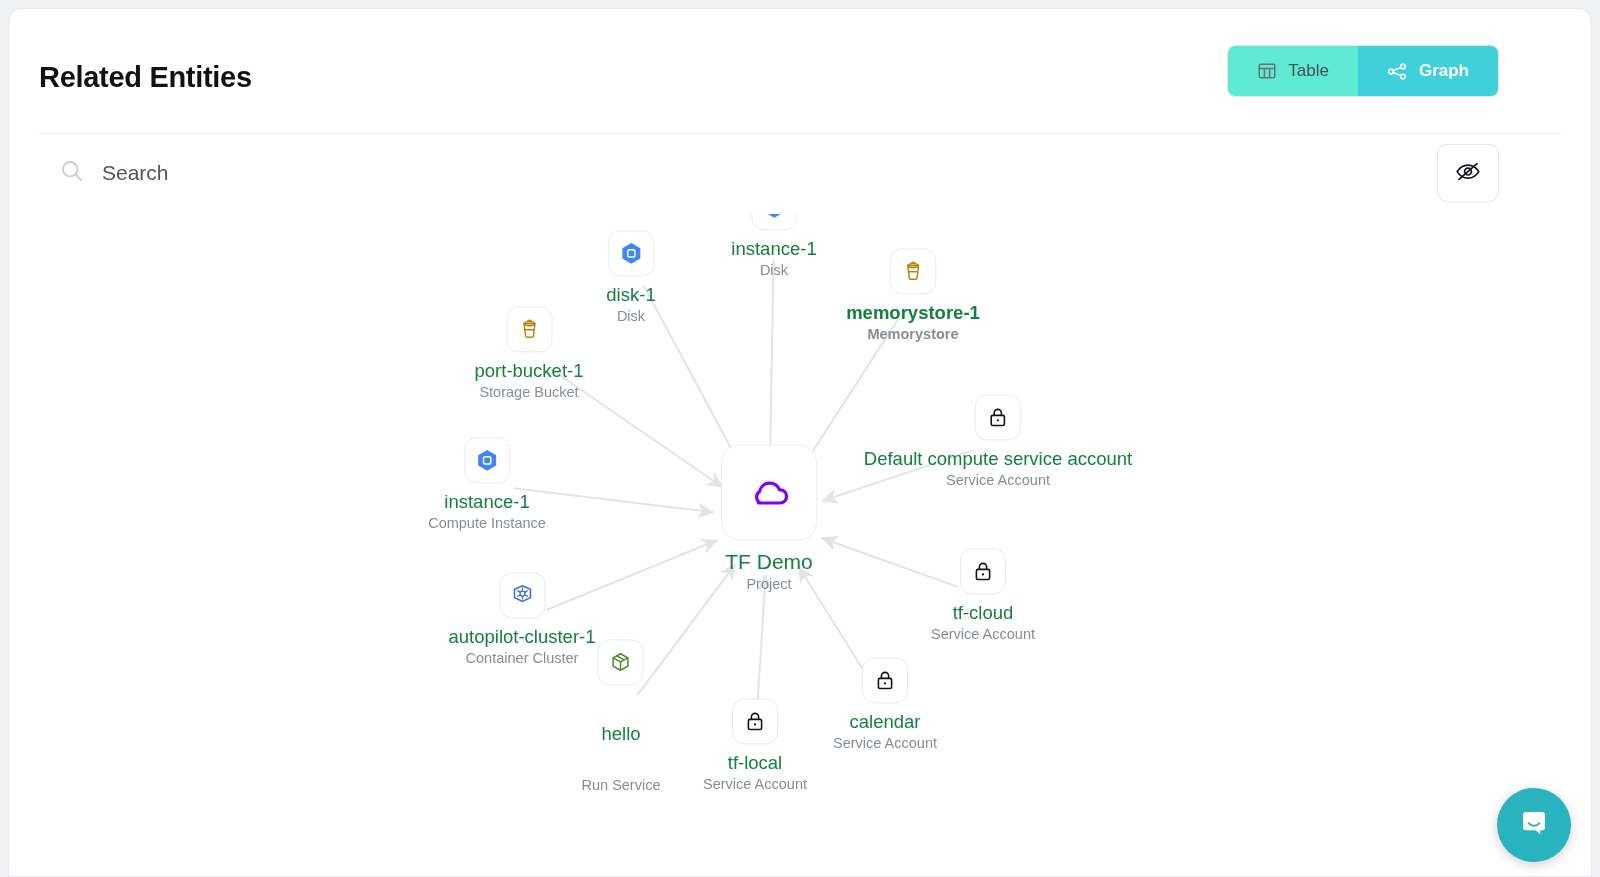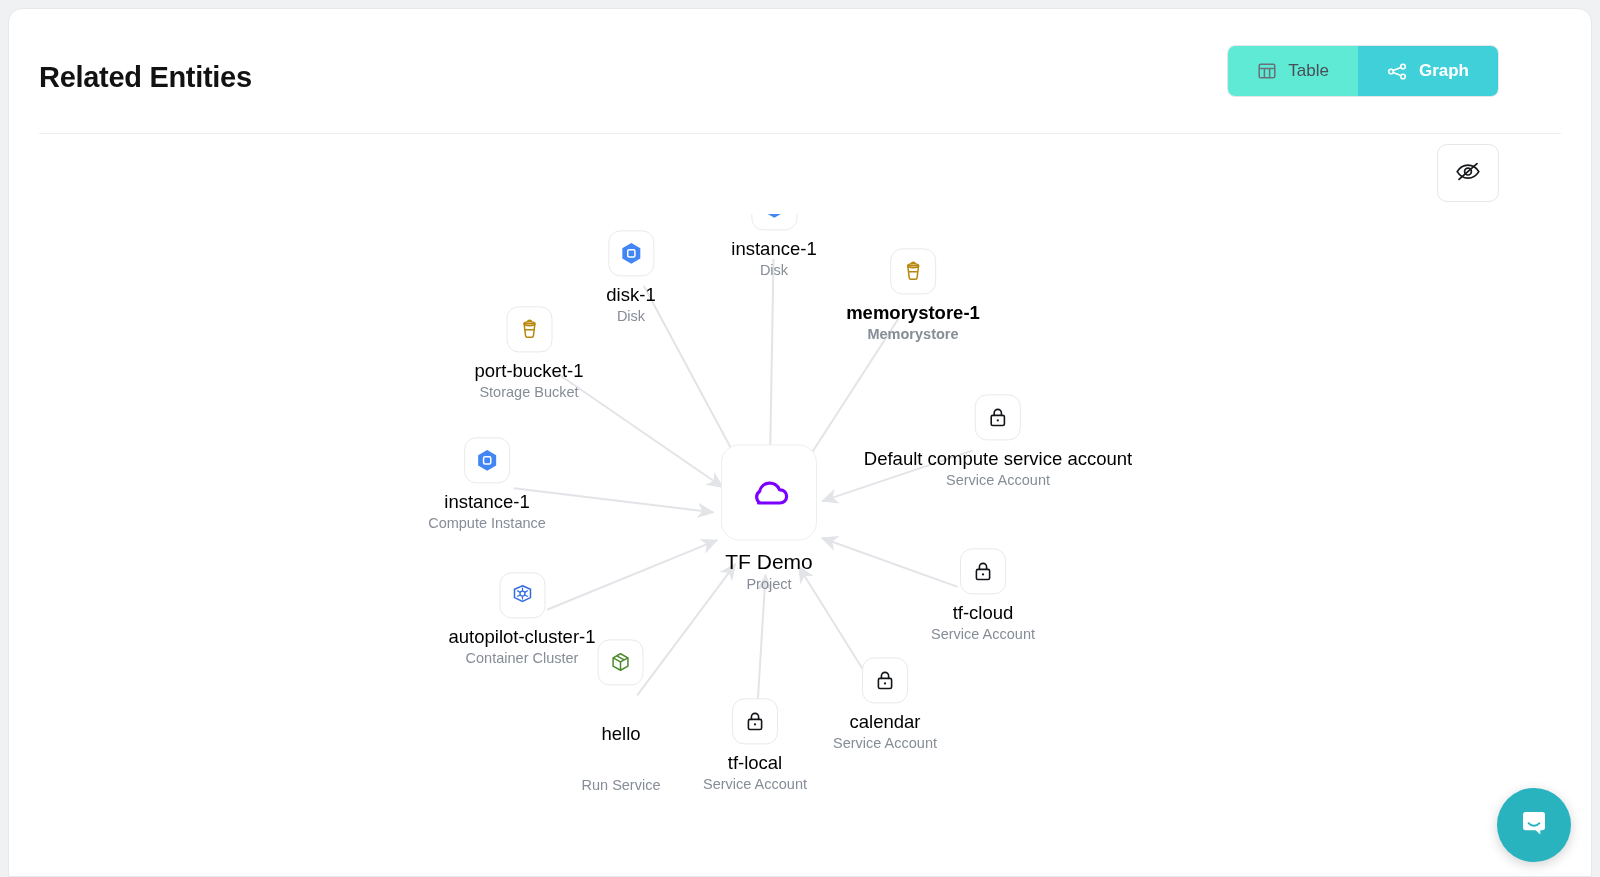--- a/index.html
+++ b/index.html
@@ -159,21 +159,21 @@
   }
   .node.hub .node-box {
     width: 96px;
     height: 96px;
     border-radius: 18px;
     border: 1px solid #eceef1;
   }
   .node-label {
     margin-top: 9px;
     font-size: 18.5px;
-    color: #000000;
+    color: #15803d;
     white-space: nowrap;
     line-height: 1.1;
   }
   .node-sub {
     margin-top: 4px;
     font-size: 14.5px;
     color: #868d96;
     white-space: nowrap;
     line-height: 1.1;
   }
@@ -226,20 +226,29 @@
           </svg>
         </span>
         <span>Graph</span>
       </button>
     </div>
 
     <div class="header-rule"></div>
   </div>
 
   <div class="search-row">
+    <div class="search-wrap">
+      <span>
+        <svg width="26" height="26" viewBox="0 0 26 26" fill="none" stroke="#c9ccd1" stroke-width="1.8">
+          <circle cx="11.2" cy="11.2" r="7.2"></circle>
+          <line x1="16.4" y1="16.4" x2="22" y2="22" stroke-linecap="round"></line>
+        </svg>
+      </span>
+      <input class="search-input" type="text" placeholder="Search" style="">
+    </div>
 
     <div class="eye-btn">
       <span>
         <svg width="28" height="28" viewBox="0 0 28 28" fill="none" stroke="#16181c" stroke-width="1.7" stroke-linecap="round">
           <path d="M3.2 14.6c2.6-4.3 6.4-6.5 10.8-6.5s8.2 2.2 10.8 6.5c-2.6 4.3-6.4 6.5-10.8 6.5S5.8 18.9 3.2 14.6z"></path>
           <circle cx="14" cy="14.6" r="3.4"></circle>
           <line x1="5" y1="22.4" x2="23" y2="6.6"></line>
         </svg>
       </span>
     </div>

